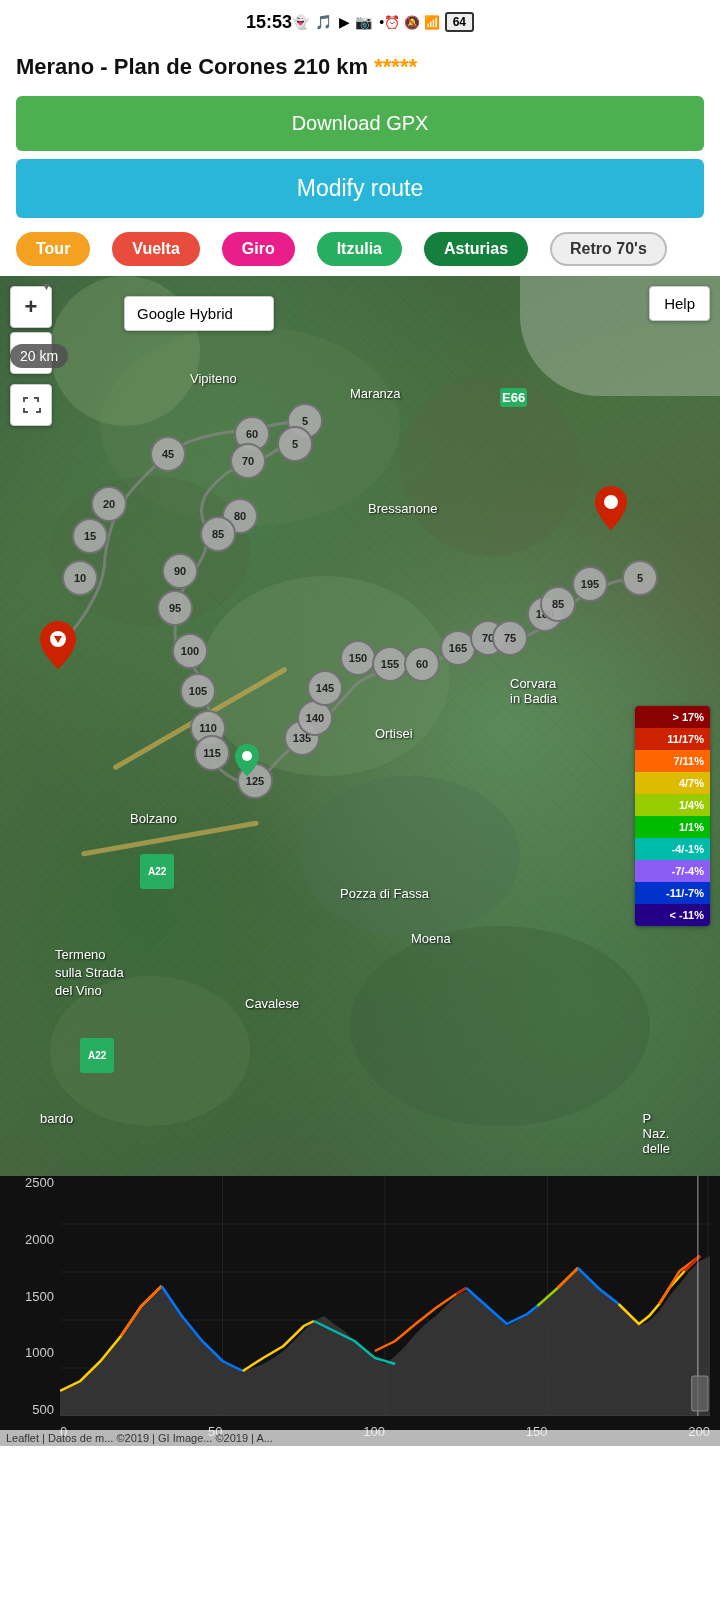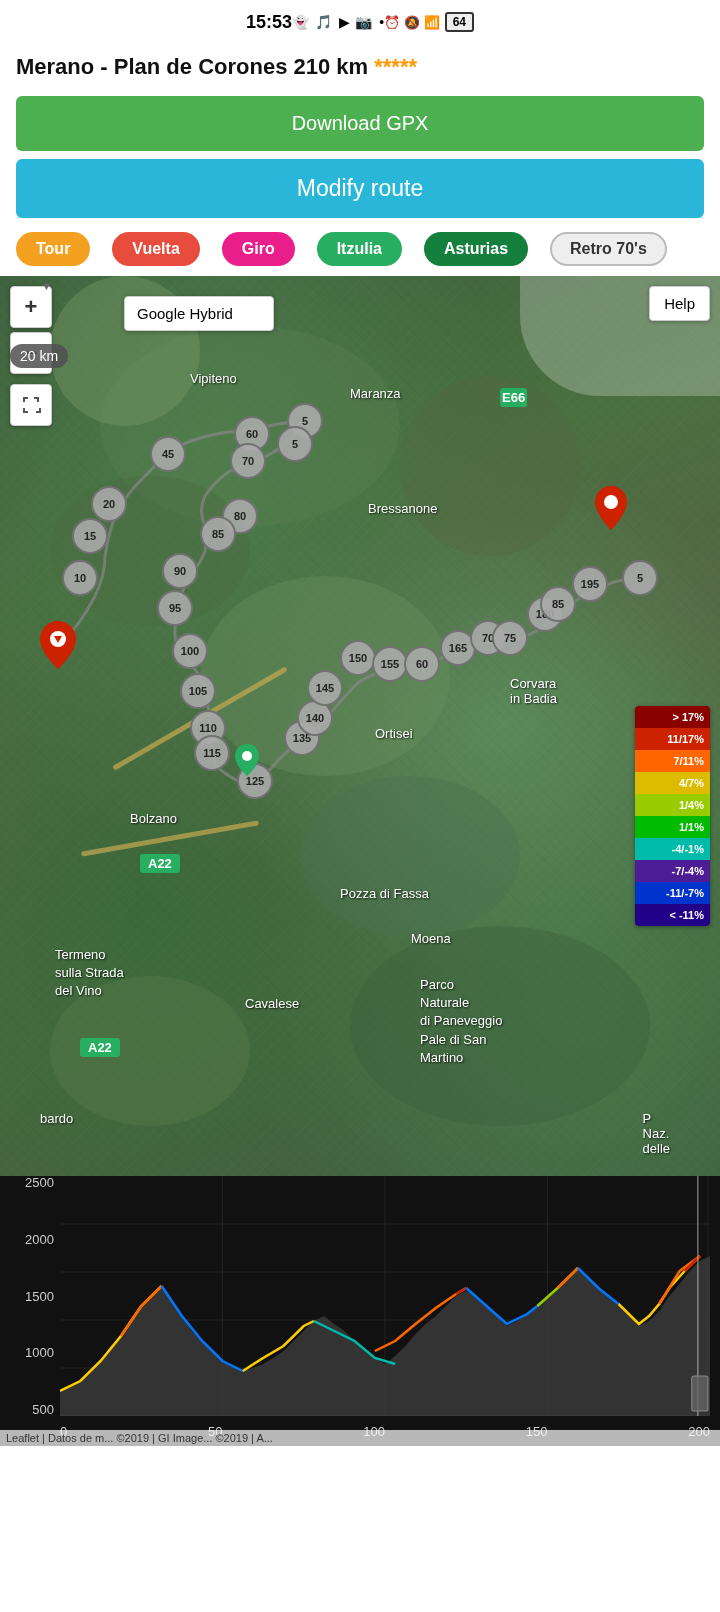--- a/index.html
+++ b/index.html
@@ -286,23 +286,23 @@
       border-radius: 3px;
       font-size: 13px;
       font-weight: bold;
     }
 
     
     .motorway-badge {
       position: absolute;
       background: #27ae60;
       color: #fff;
-      padding: 2px 8px;
+      padding: 12px 8px;
       border-radius: 3px;
-      font-size: 13px;
+      font-size: 10px;
       font-weight: bold;
     }
 
     
     .chart-container {
       position: relative;
       width: 100%;
       height: 270px;
       background: #111;
       overflow: hidden;
@@ -423,21 +423,20 @@
   <div class="map-label" style="left:190px;top:95px;">Vipiteno</div>
   <div class="map-label" style="left:350px;top:110px;">Maranza</div>
   <div class="map-label" style="left:328px;top:225px;margin-left:40px;">Bressanone</div>
   <div class="map-label" style="left:130px;top:535px;">Bolzano</div>
   <div class="map-label" style="left:375px;top:450px;">Ortisei</div>
   <div class="map-label" style="left:510px;top:400px;">Corvara<br>in Badia</div>
   <div class="map-label" style="left:340px;top:610px;">Pozza di Fassa</div>
   <div class="map-label" style="left:395px;top:655px;margin-left:16px;">Moena</div>
   <div class="map-label" style="left:245px;top:720px;">Cavalese</div>
   <div class="map-label" style="left:55px;top:670px;line-height:1.4;">Termeno<br>sulla Strada<br>del Vino</div>
-  <div class="map-label" style="left:420px;top:700px;line-height:1.4;">Parco<br>Naturale<br>di Paneveggio<br>Pale di San<br>Martino</div>
   <div class="map-label" style="left:40px;top:835px;">bardo</div>
   <div class="map-label" style="right:50px;top:835px;">P<br>Naz.<br>delle</div>
 
   <div class="road-badge" style="left:500px;top:112px;">E66</div>
   <div class="motorway-badge" style="left:140px;top:578px;">A22</div>
   <div class="motorway-badge" style="left:80px;top:762px;">A22</div>
 
   <svg style="position:absolute;top:0;left:0;width:100%;height:100%;pointer-events:none;">
 
     <path d="M58,370 Q80,350 95,320 Q105,300 105,280 Q108,260 115,240 Q125,220 140,205 Q155,190 165,180 Q175,170 200,162 Q225,155 245,155 Q260,152 278,148 Q295,145 310,150 Q295,158 285,168 Q270,180 255,185 Q240,192 230,195 Q215,205 205,220 Q198,235 205,250 Q208,262 205,275 Q200,288 190,300 Q183,312 178,328 Q175,342 175,358 Q175,372 185,380 Q192,390 200,400 Q208,415 208,430 Q210,445 210,460 Q210,475 215,488 Q225,500 245,508 Q255,512 255,512 Q280,478 305,462 Q318,452 328,440 Q338,428 350,415 Q358,405 370,400 Q382,395 395,392 Q410,390 425,388 Q440,382 455,378 Q470,370 485,367 Q500,365 513,365 Q530,360 548,348 Q562,338 570,330 Q580,320 593,315 Q606,308 618,305 Q635,302 650,305" stroke="#888" stroke-width="3" fill="none" stroke-dasharray="none" opacity="0.7"></path>
@@ -520,21 +519,21 @@
   <div class="distance-badge">20 km</div>
 
   <div class="gradient-legend">
     <div class="legend-item" style="background:#8b0000;">&gt; 17%</div>
     <div class="legend-item" style="background:#cc2200;">11/17%</div>
     <div class="legend-item" style="background:#ff6600;">7/11%</div>
     <div class="legend-item" style="background:#ddbb00;">4/7%</div>
     <div class="legend-item" style="background:#99cc00;">1/4%</div>
     <div class="legend-item" style="background:#00bb00;">1/1%</div>
     <div class="legend-item" style="background:#00bbaa;">-4/-1%</div>
-    <div class="legend-item" style="background:#4c1d95;">-7/-4%</div>
+    <div class="legend-item" style="background:#8b5cf6;">-7/-4%</div>
     <div class="legend-item" style="background:#0033cc;">-11/-7%</div>
     <div class="legend-item" style="background:#220088;">&lt; -11%</div>
   </div>
 
 </div>
 
 <div class="chart-container">
 
   <div class="chart-y-axis">
     <div class="chart-y-label">500</div>

